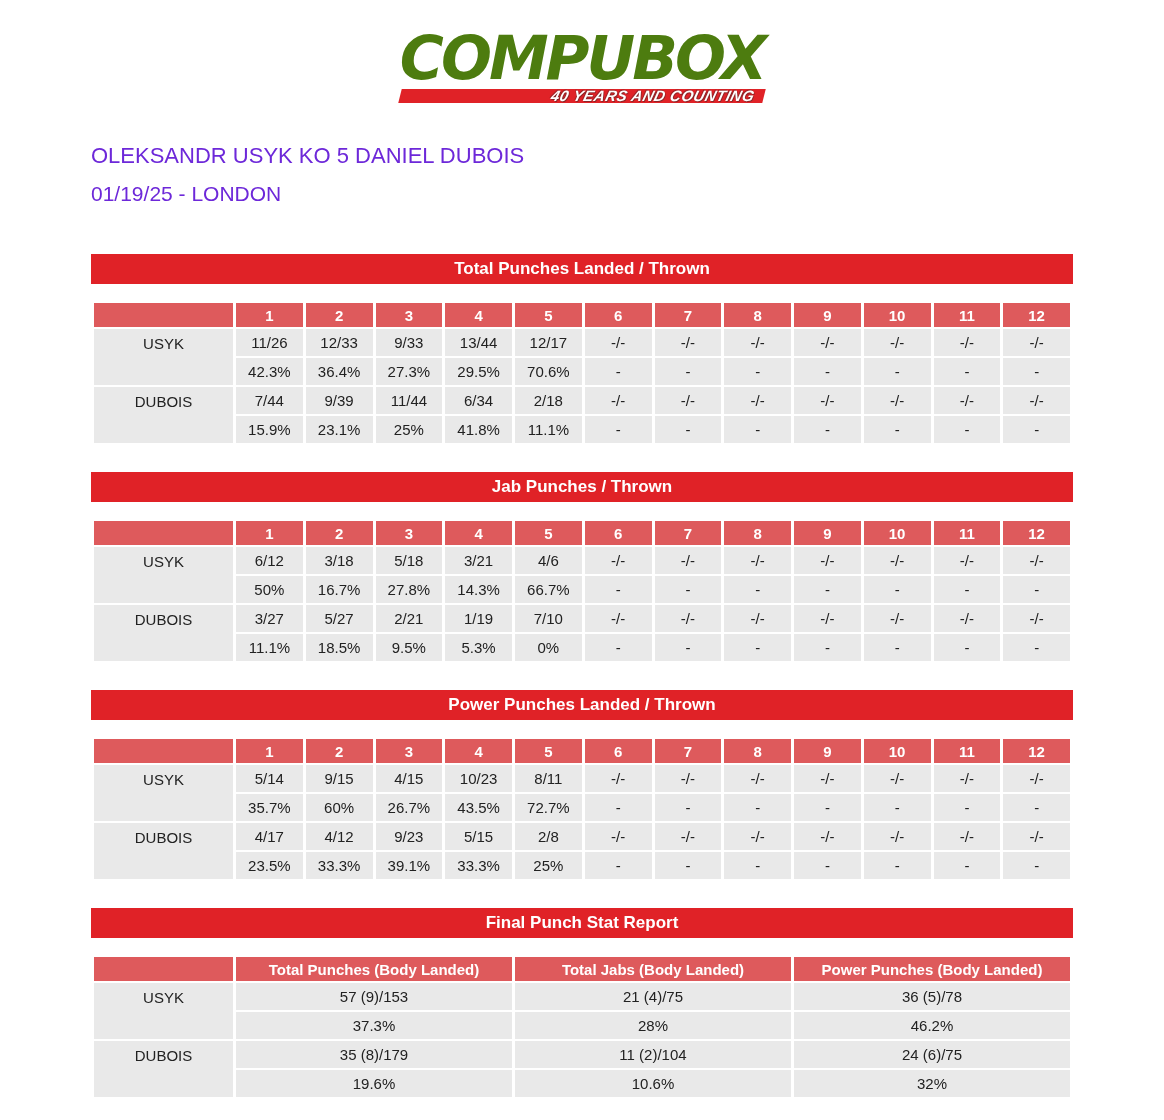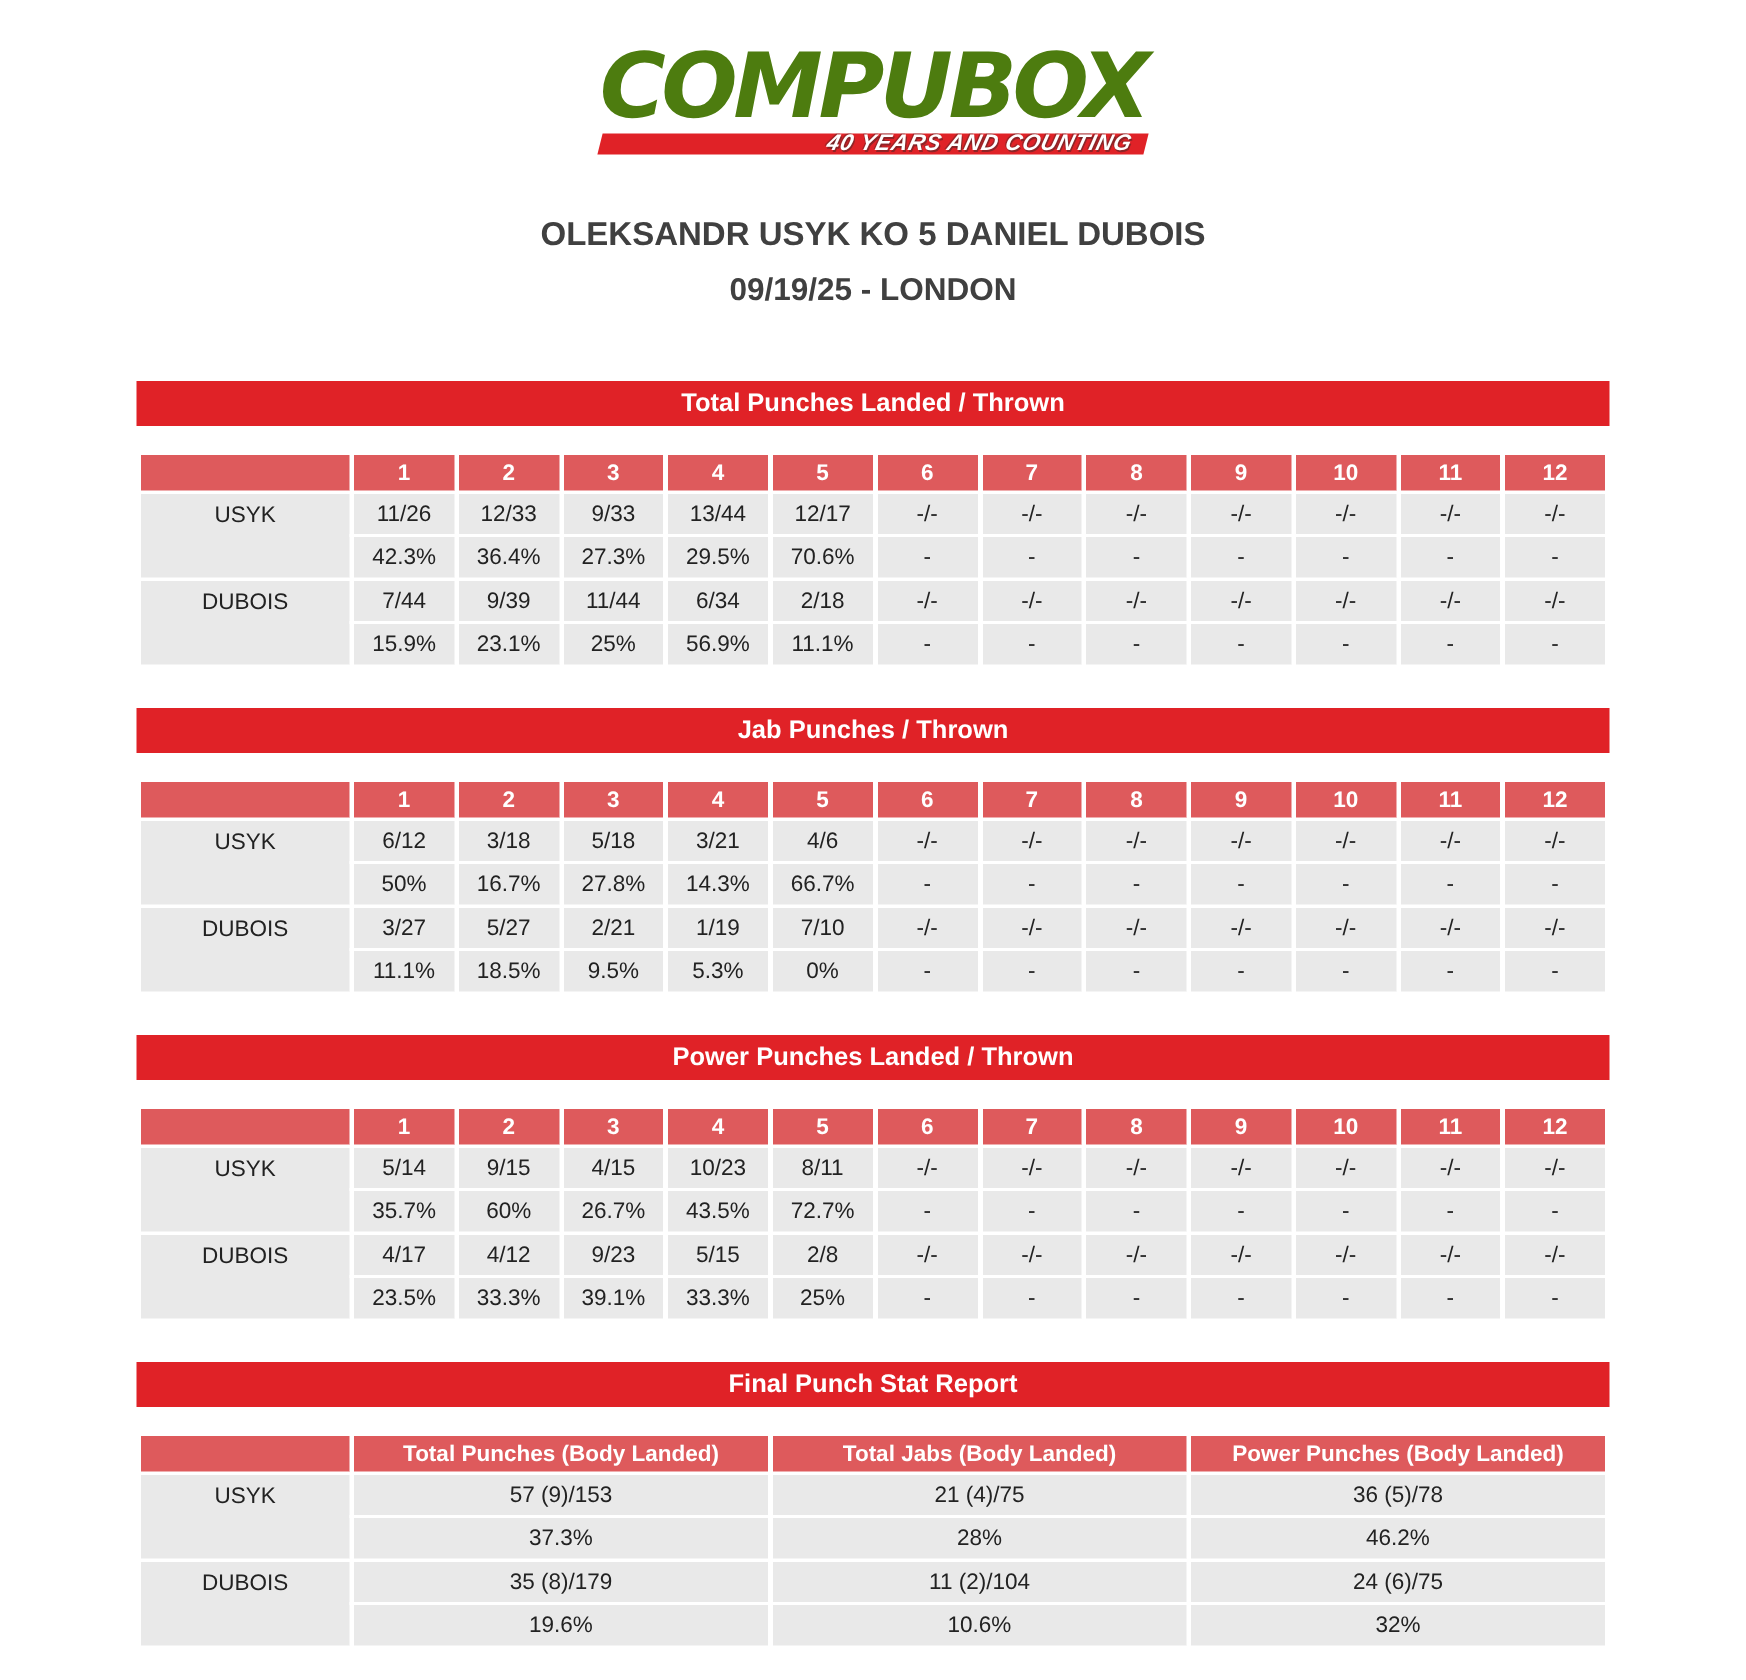--- a/index.html
+++ b/index.html
@@ -53,23 +53,23 @@
     font-weight: bold;
     font-style: italic;
     font-size: 15px;
     line-height: 14px;
     letter-spacing: 0.5px;
     white-space: nowrap;
     text-shadow: 1px 1px 0 rgba(40,40,40,0.45), -1px -1px 0 rgba(40,40,40,0.35);
   }
   
   .fight-title, .fight-subtitle {
-    text-align: center;
-    font-weight: bold;
-    color: #404040;
+    text-align: left;
+    font-weight: normal;
+    color: #6d28d9;
     font-size: 22px;
     line-height: 26px;
   }
   .fight-title { margin-bottom: 12px; }
   .fight-subtitle { margin-bottom: 47px; font-size: 21px; }
   
   .stat-section { margin-bottom: 27px; }
   .stat-section:last-child { margin-bottom: 0; }
   .stat-title {
     height: 30px;
@@ -128,21 +128,21 @@
 <div class="page">
 
   <div class="logo">
     <div class="logo-text">COMPUBOX</div>
     <div class="logo-bar">
       <span>40 YEARS AND COUNTING</span>
     </div>
   </div>
 
   <div class="fight-title">OLEKSANDR USYK KO 5 DANIEL DUBOIS</div>
-  <div class="fight-subtitle">09/19/25 - LONDON</div>
+  <div class="fight-subtitle">01/19/25 - LONDON</div>
 
   <div id="tables">
       <section class="stat-section">
         <div class="stat-title">Total Punches Landed / Thrown</div>
         <table class="stats">
           <colgroup>
             <col style="width: 142px;">
             <col>
             <col>
             <col>
@@ -217,21 +217,21 @@
               <td class="val">-/-</td>
               <td class="val">-/-</td>
               <td class="val">-/-</td>
               <td class="val">-/-</td>
               <td class="val">-/-</td>
             </tr>
             <tr class="pct-row">
               <td class="val">15.9%</td>
               <td class="val">23.1%</td>
               <td class="val">25%</td>
-              <td class="val">56.9%</td>
+              <td class="val">41.8%</td>
               <td class="val">11.1%</td>
               <td class="val">-</td>
               <td class="val">-</td>
               <td class="val">-</td>
               <td class="val">-</td>
               <td class="val">-</td>
               <td class="val">-</td>
               <td class="val">-</td>
             </tr>
           </tbody>

